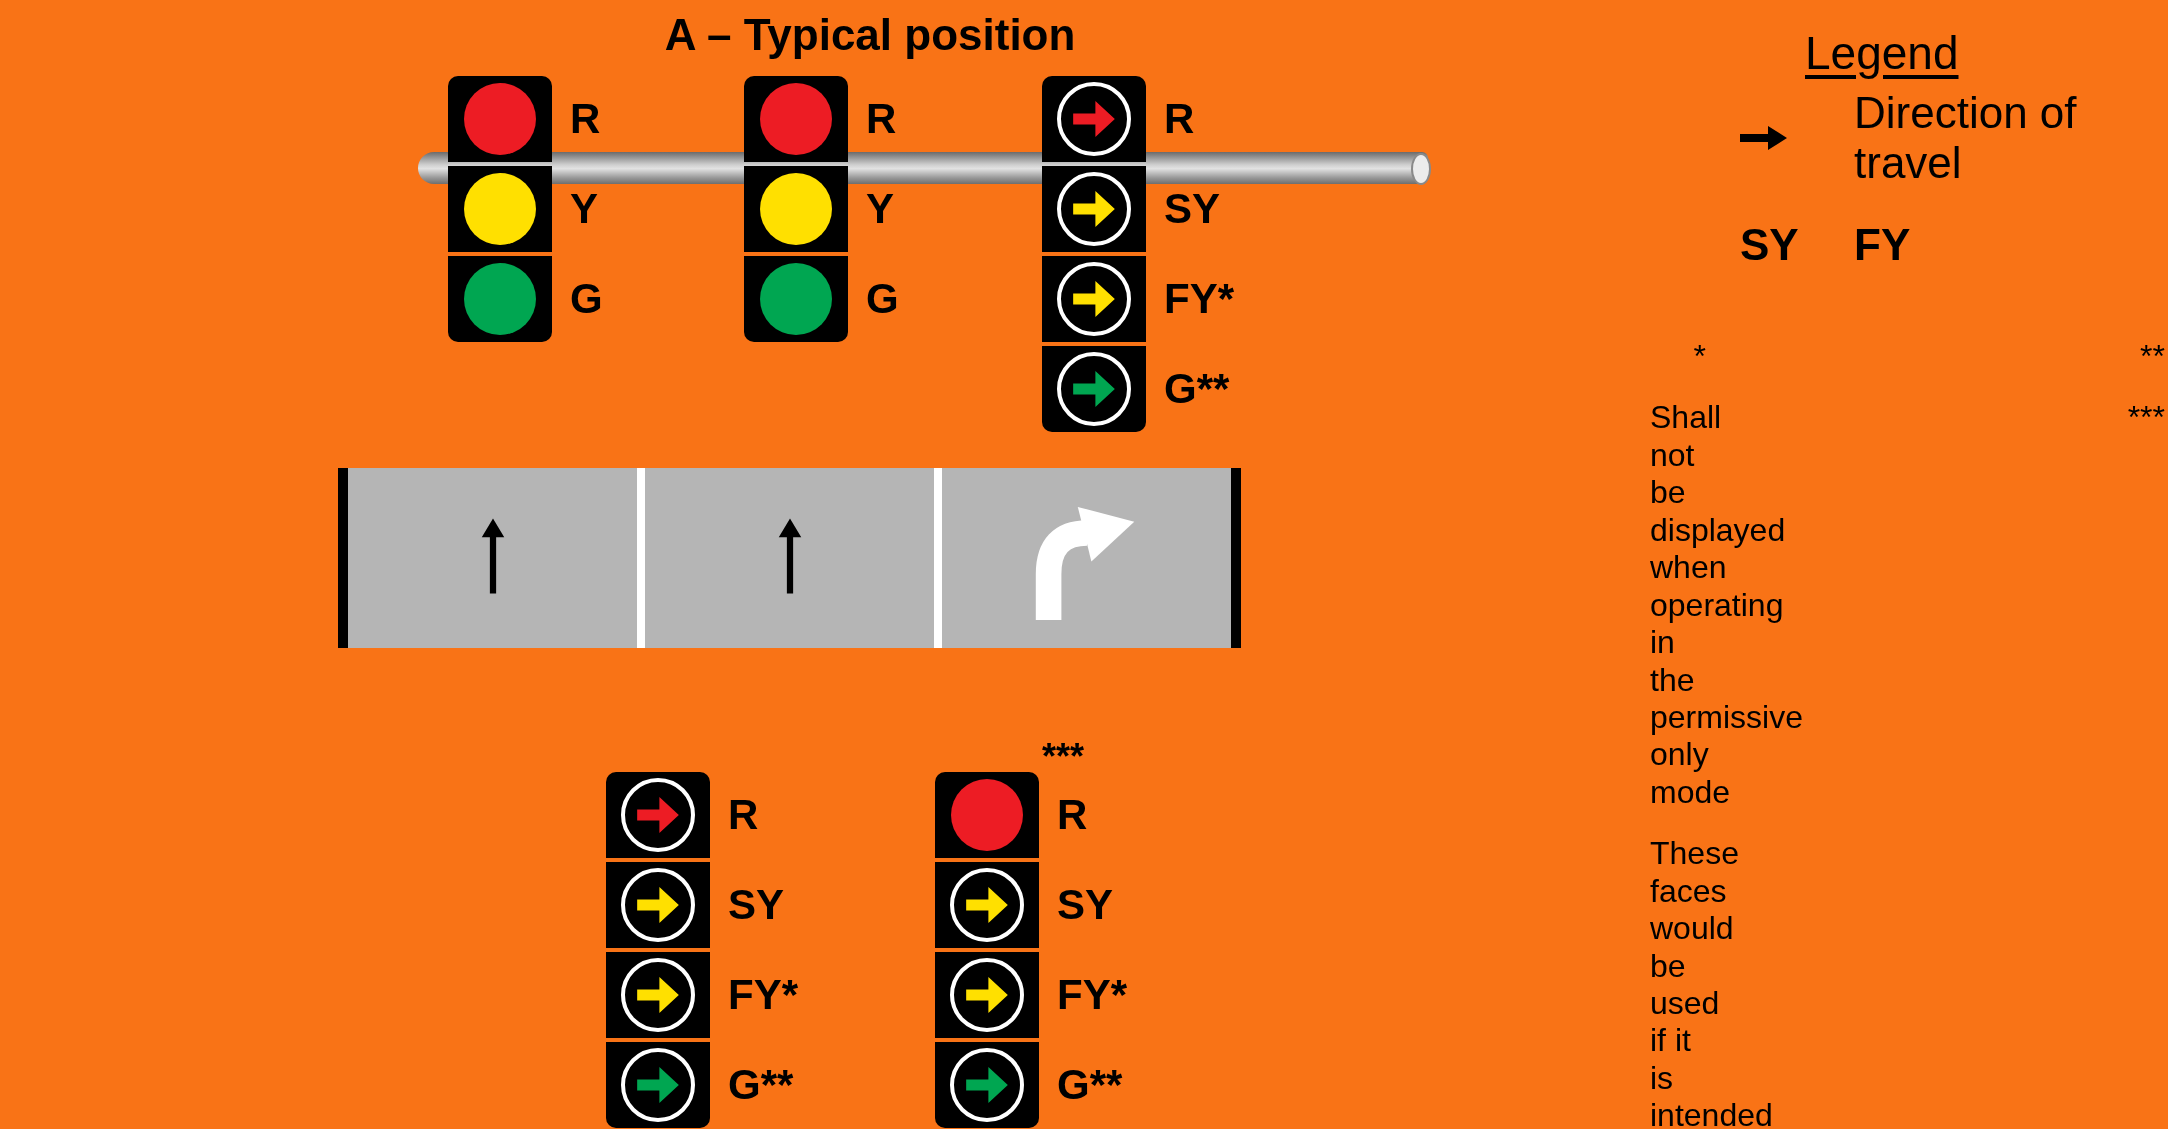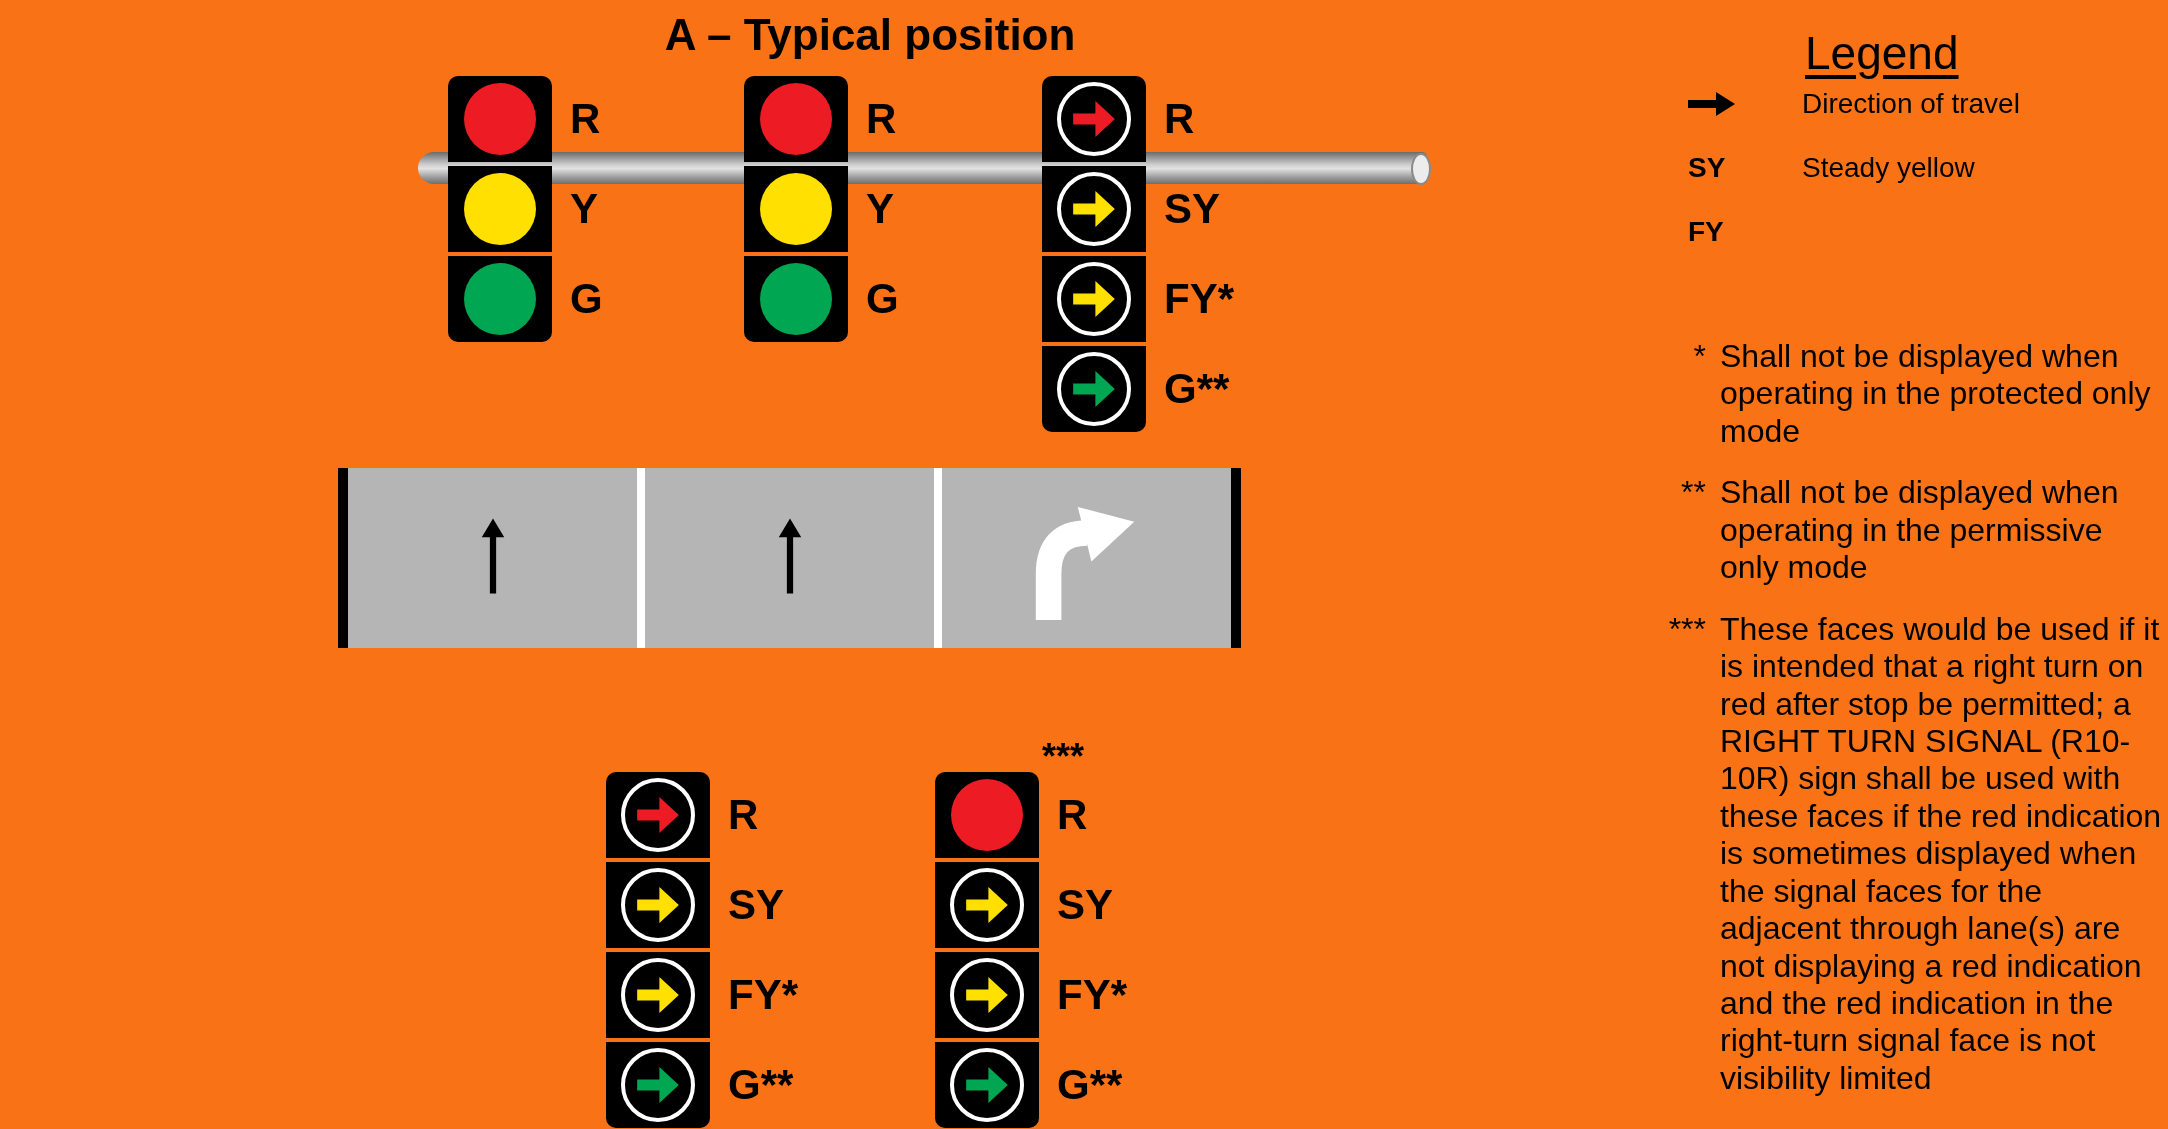--- a/index.html
+++ b/index.html
@@ -36,23 +36,23 @@
           display:flex; gap:8px; }
   .lane { flex:1; background:var(--road_gray,#b5b5b5); display:flex; align-items:center; justify-content:center; }
   .straight-arrow svg { width:30px; height:86px; fill:#000; }
   .turn-arrow svg { width:158px; height:128px; }
 
   .note-stars { position:absolute; left:1042px; top:736px; z-index:4; font-size:36px; font-weight:bold; }
 
   
   .legend-title { position:absolute; left:1805px; top:26px; font-size:46px;
                   text-decoration:underline; text-underline-offset:6px; }
-  .legend-items { position:absolute; left:1688px; top:88px; display:grid;
+  .legend-items { position:absolute; left:1740px; top:88px; display:grid;
                   grid-template-columns:82px 1fr; column-gap:18px; row-gap:17px;
-                  font-size:28px; align-items:center;gap:32px; }
+                  font-size:44px; align-items:center;gap:32px; }
   .legend-symbol { font-weight:bold; }
   .legend-symbol svg { width:48px; height:26px; fill:#000; display:block; }
 
   
   .footnotes { position:absolute; left:1650px; top:338px; width:515px; display:grid;
                grid-template-columns:56px 1fr; column-gap:14px; row-gap:24px;
                font-size:32px; line-height:1.17; }
   .fn-marker { text-align:right; }
 </style>
 </head>
@@ -263,28 +263,26 @@
 
   <div class="legend-items">
     <span class="legend-symbol">
       <svg viewBox="0 0 48 26">
           <polygon points="0,9 28,9 28,1 47,13 28,25 28,17 0,17"></polygon>
         </svg>
     </span>
     <span class="legend-label">Direction of travel</span>
 
     <span class="legend-symbol">SY</span>
-    <span class="legend-label">Steady yellow</span>
 
     <span class="legend-symbol">FY</span>
   </div>
 
   <div class="footnotes">
     <span class="fn-marker">*</span>
-    <span class="fn-text">Shall not be displayed when operating in the protected only mode</span>
 
     <span class="fn-marker">**</span>
     <span class="fn-text">Shall not be displayed when operating in the permissive only mode</span>
 
     <span class="fn-marker">***</span>
     <span class="fn-text">These faces would be used if it is intended that a right turn on red after stop be permitted; a RIGHT TURN SIGNAL (R10-10R) sign shall be used with these faces if the red indication is sometimes displayed when the signal faces for the adjacent through lane(s) are not displaying a red indication and the red indication in the right-turn signal face is not visibility limited</span>
   </div>
 
 </div>
 

